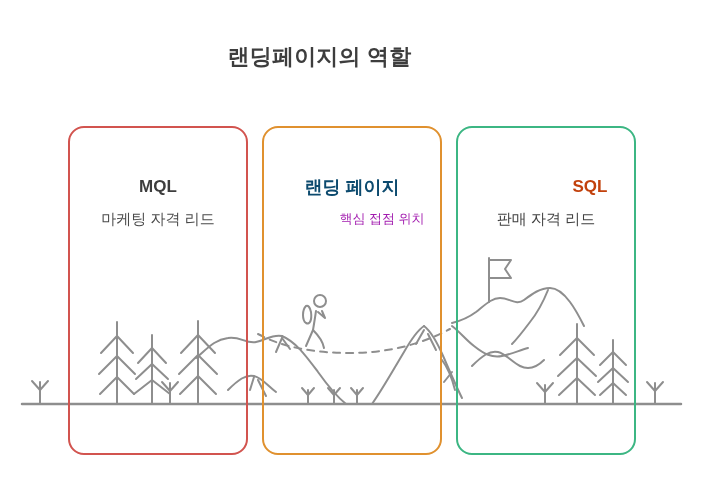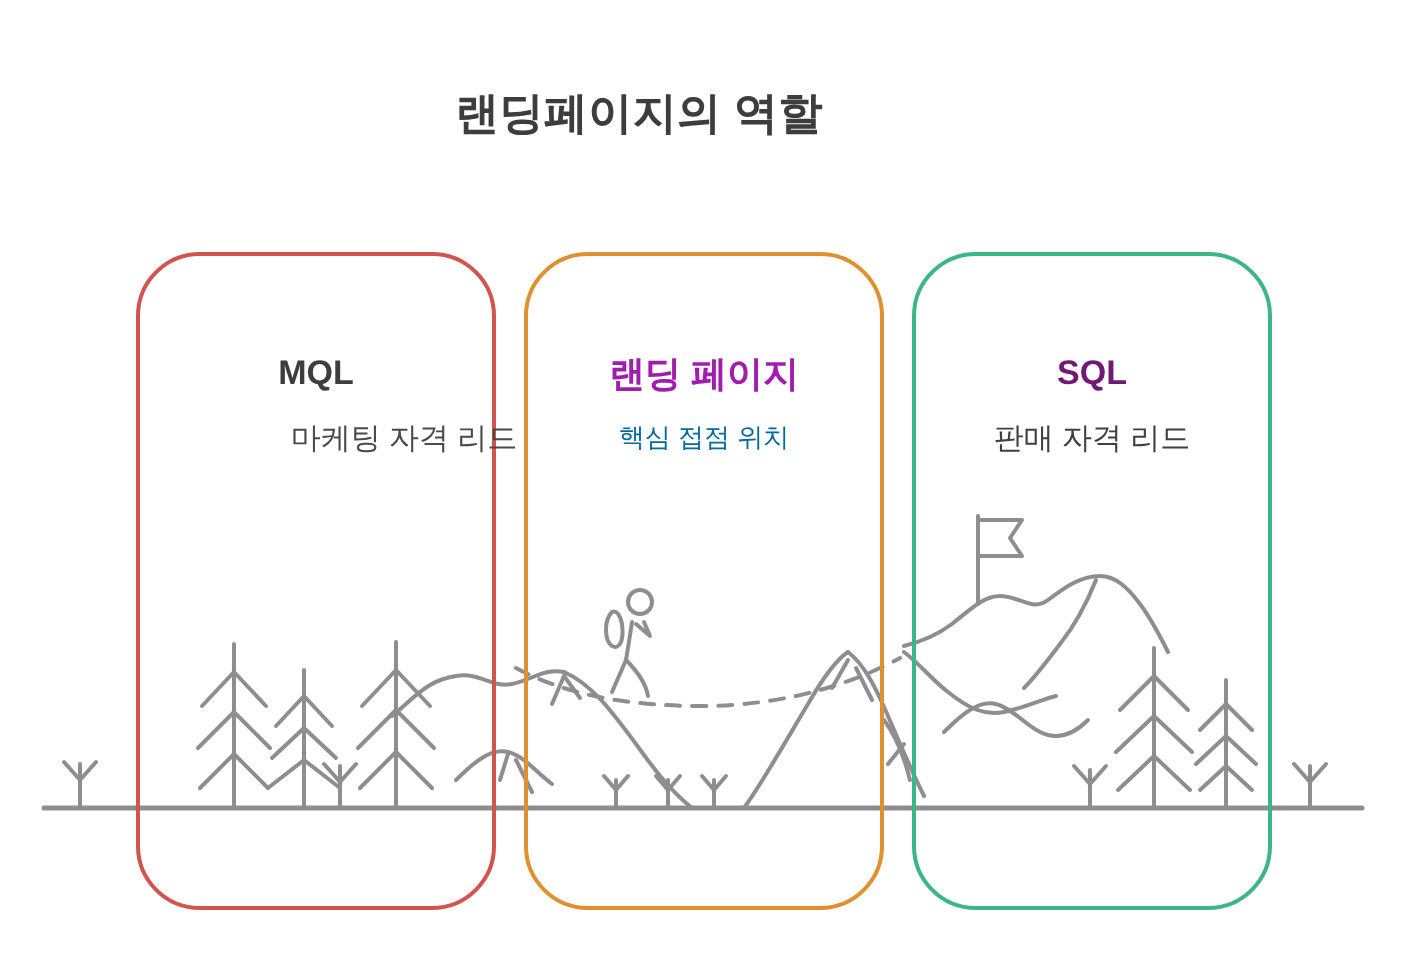--- a/index.html
+++ b/index.html
@@ -29,21 +29,21 @@
     font-size: 22px;
     font-weight: bold;
     color: #3d3d3d;
     letter-spacing: 0.2px;
   }
   .panel {
     position: absolute;
     top: 126px;
     width: 180px;
     height: 329px;
-    border-radius: 32px;
+    border-radius: 16px;
     border-style: solid;
     border-width: 2px;
     box-sizing: border-box;
     background: transparent;
     pointer-events: auto;
   }
   #panel-mql   { left: 68px;  border-color: #d2544f; }
   #panel-lp    { left: 262px; border-color: #e0912f; }
   #panel-sql   { left: 456px; border-color: #3cb683; }
 
@@ -241,26 +241,26 @@
           <path d="M655 391 L647 382"></path>
           <path d="M655 391 L663 382"></path>
       </g>
 
       <path d="M22 404 L681 404" stroke="#8e8e8e" stroke-width="2.5"></path>
     </g>
   </svg>
 
   <div class="panel" id="panel-mql" style="border-color: rgb(210, 84, 79);">
     <div class="panel-title" style="color: rgb(61, 61, 61);">MQL</div>
-    <div class="panel-sub" style="color: rgb(74, 74, 74); padding-left: 44px;">마케팅 자격 리드</div>
+    <div class="panel-sub" style="color: rgb(74, 74, 74);">마케팅 자격 리드</div>
   </div>
 
   <div class="panel" id="panel-lp" style="border-color: rgb(224, 145, 47);">
-    <div class="panel-title" style="color: #a21caf;">랜딩 페이지</div>
-    <div class="panel-sub" style="color: #0369a1;">핵심 접점 위치</div>
+    <div class="panel-title" style="color: #0c4a6e;">랜딩 페이지</div>
+    <div class="panel-sub" style="color: #a21caf; margin-left: 30px;">핵심 접점 위치</div>
   </div>
 
   <div class="panel" id="panel-sql" style="border-color: rgb(60, 182, 131);">
-    <div class="panel-title" style="color: #701a75;">SQL</div>
+    <div class="panel-title" style="color: #c2410c; padding-left: 44px;">SQL</div>
     <div class="panel-sub" style="color: #404040;">판매 자격 리드</div>
   </div>
 
 </div>
 
 </body></html>

